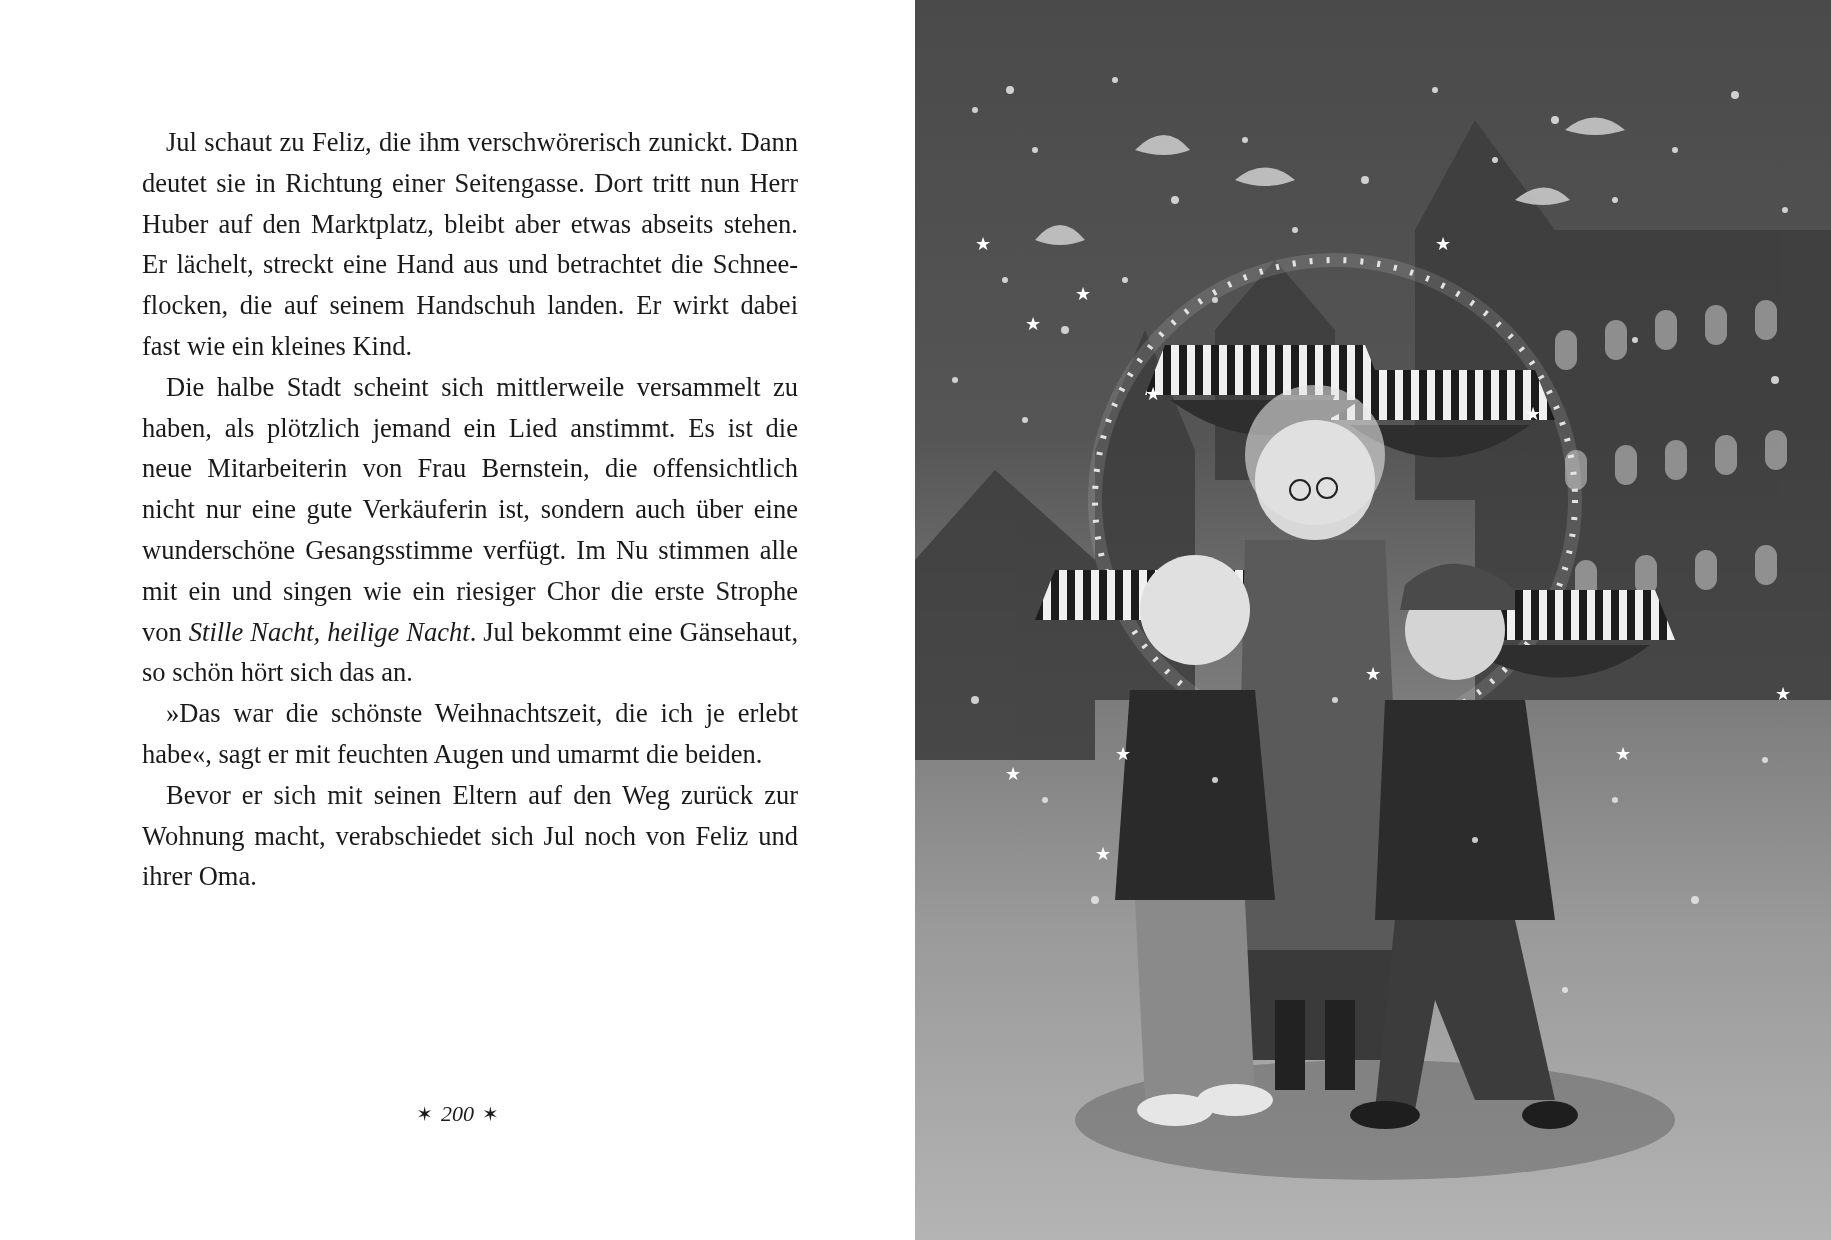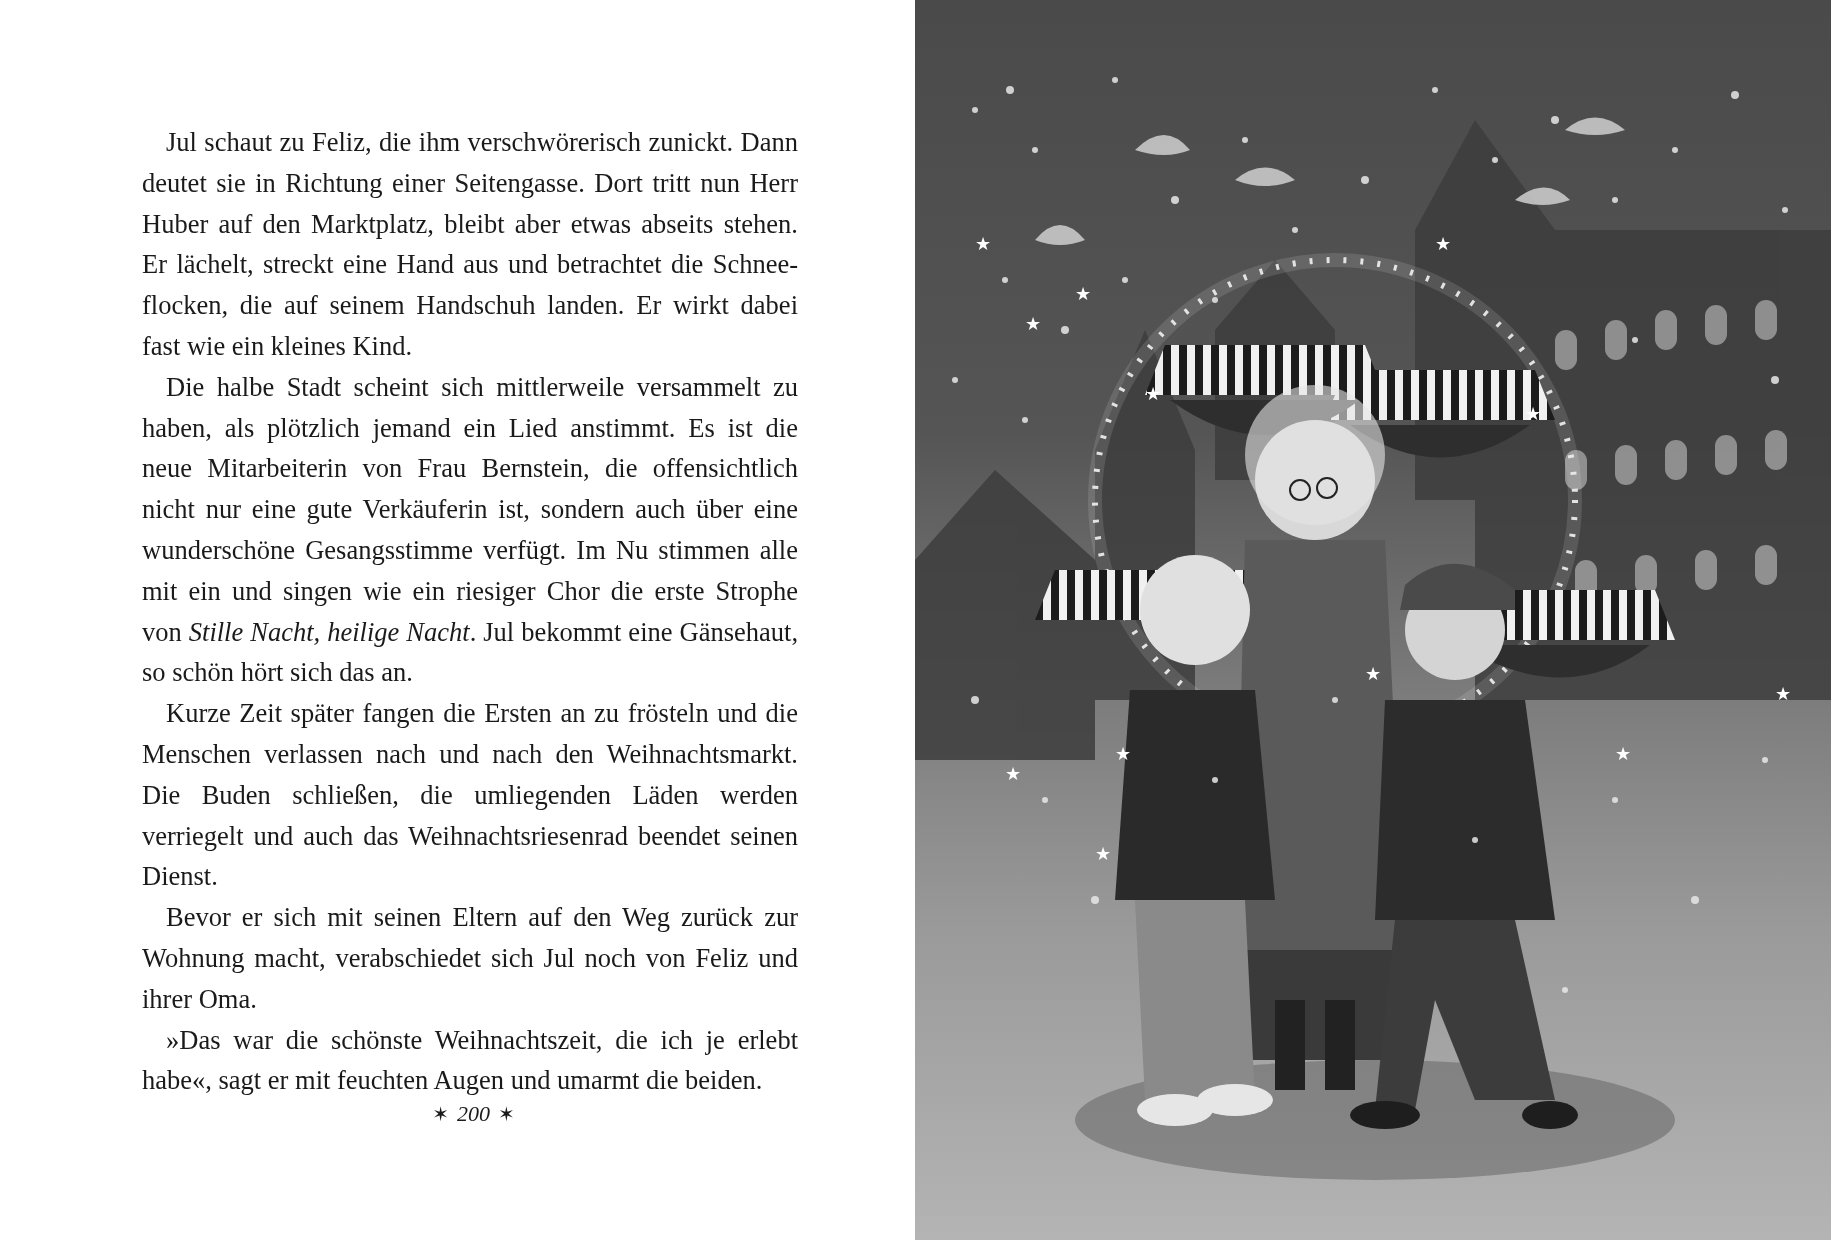--- a/index.html
+++ b/index.html
@@ -14,21 +14,21 @@
     position: relative; width: 915px; height: 1240px; background: #ffffff;
   }
   .text-block {
     position: absolute; left: 142px; top: 122px; width: 656px;
     font-size: 26.5px; line-height: 40.8px; text-align: justify;
     hyphens: manual;
   }
   .para { margin: 0; text-indent: 24px; }
   .para em { }
   .page-number {
-    position: absolute; left: 16px; width: 915px; top: 1101px;
+    position: absolute; left: 0; width: 915px; top: 1101px;
     text-align: center; font-size: 22px; font-style: italic;
   }
   .page-number .star { font-style: normal; font-size: 20px; margin: 0 8px; }
   .page-right {
     position: relative; width: 916px; height: 1240px; overflow: hidden;
     background: linear-gradient(180deg, #4a4a4a 0%, #555 35%, #7a7a7a 55%, #9a9a9a 75%, #b4b4b4 100%);
   }
   .illustration { position: absolute; inset: 0; }
 </style>
 </head>
@@ -37,27 +37,24 @@
 <div class="spread">
   <div class="page-left">
     <div class="text-block">
       <p class="para">
         <span>Jul schaut zu Feliz, die ihm verschwörerisch zunickt. Dann deutet sie in Richtung einer Seitengasse. Dort tritt nun Herr Huber auf den Marktplatz, bleibt aber etwas abseits stehen. Er lächelt, streckt eine Hand aus und betrachtet die Schnee­flocken, die auf seinem Handschuh landen. Er wirkt dabei fast wie ein kleines Kind.</span>
       </p>
       <p class="para">
         <span>Die halbe Stadt scheint sich mittlerweile versammelt zu haben, als plötzlich jemand ein Lied anstimmt. Es ist die neue Mitarbeiterin von Frau Bernstein, die offensichtlich nicht nur eine gute Verkäuferin ist, sondern auch über eine wunder­schöne Gesangsstimme verfügt. Im Nu stimmen alle mit ein und singen wie ein riesiger Chor die erste Strophe von </span><em>Stille Nacht, heilige Nacht</em><span>. Jul bekommt eine Gänsehaut, so schön hört sich das an.</span>
       </p>
       <p class="para">
-        <span>Kurze Zeit später fangen die Ersten an zu frösteln und die Menschen verlassen nach und nach den Weihnachtsmarkt. Die Buden schließen, die umliegenden Läden werden verriegelt und auch das Weihnachtsriesenrad beendet seinen Dienst.</span>
+        <span>»Das war die schönste Weihnachtszeit, die ich je erlebt habe«, sagt er mit feuchten Augen und umarmt die beiden.</span>
       </p>
       <p class="para">
         <span>Bevor er sich mit seinen Eltern auf den Weg zurück zur Wohnung macht, verabschiedet sich Jul noch von Feliz und ihrer Oma.</span>
-      </p>
-      <p class="para">
-        <span>»Das war die schönste Weihnachtszeit, die ich je erlebt habe«, sagt er mit feuchten Augen und umarmt die beiden.</span>
       </p>
     </div>
     <div class="page-number">
       <span class="star">✶</span><span>200</span><span class="star">✶</span>
     </div>
   </div>
 
   <div class="page-right">
     <svg class="illustration" width="916" height="1240" viewBox="0 0 916 1240">
 

